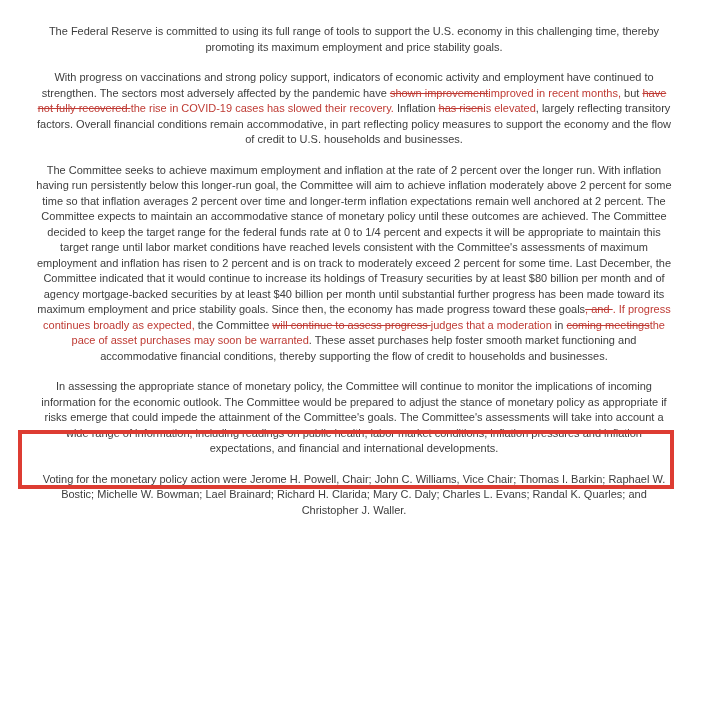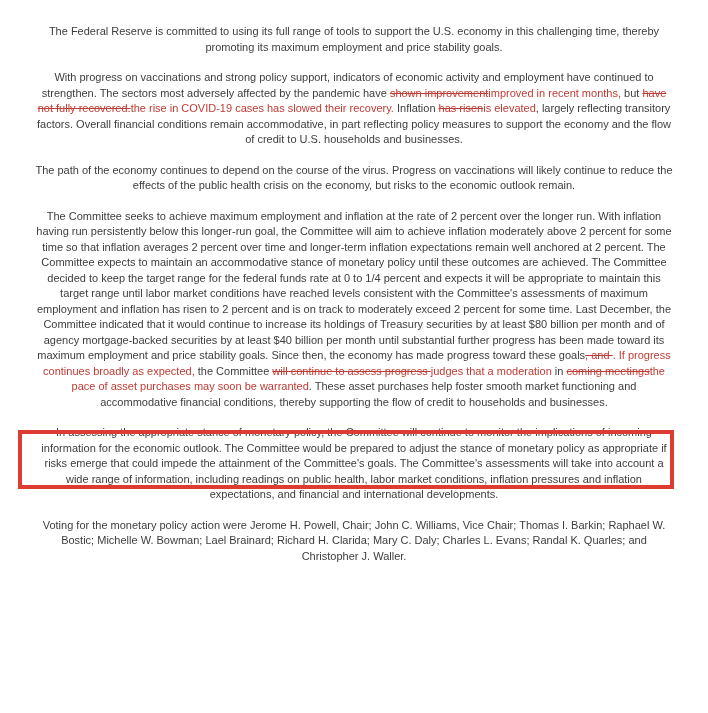--- a/index.html
+++ b/index.html
@@ -55,19 +55,18 @@
     background: transparent;
   }
 </style>
 </head>
 <body style="background: rgb(255, 255, 255);">
 
 <div class="page">
   <div class="doc" id="doc-body">
       <p><span class="run-normal">The Federal Reserve is committed to using its full range of tools to support the U.S. economy in this challenging time, thereby promoting its maximum employment and price stability goals.</span></p>
       <p><span class="run-normal">With progress on vaccinations and strong policy support, indicators of economic activity and employment have continued to strengthen. The sectors most adversely affected by the pandemic have </span><span class="run-deleted">shown improvement</span><span class="run-inserted">improved in recent months,</span><span class="run-normal"> but </span><span class="run-deleted">have not fully recovered.</span><span class="run-inserted">the rise in COVID-19 cases has slowed their recovery.</span><span class="run-normal"> Inflation </span><span class="run-deleted">has risen</span><span class="run-inserted">is elevated</span><span class="run-normal">, largely reflecting transitory factors. Overall financial conditions remain accommodative, in part reflecting policy measures to support the economy and the flow of credit to U.S. households and businesses.</span></p>
-      <p><span class="run-normal">The path of the economy continues to depend on the course of the virus. Progress on vaccinations will likely continue to reduce the effects of the public health crisis on the economy, but risks to the economic outlook remain.</span></p>
       <p><span class="run-normal">The Committee seeks to achieve maximum employment and inflation at the rate of 2 percent over the longer run. With inflation having run persistently below this longer-run goal, the Committee will aim to achieve inflation moderately above 2 percent for some time so that inflation averages 2 percent over time and longer-term inflation expectations remain well anchored at 2 percent. The Committee expects to maintain an accommodative stance of monetary policy until these outcomes are achieved. The Committee decided to keep the target range for the federal funds rate at 0 to 1/4 percent and expects it will be appropriate to maintain this target range until labor market conditions have reached levels consistent with the Committee's assessments of maximum employment and inflation has risen to 2 percent and is on track to moderately exceed 2 percent for some time. Last December, the Committee indicated that it would continue to increase its holdings of Treasury securities by at least $80 billion per month and of agency mortgage-backed securities by at least $40 billion per month until substantial further progress has been made toward its maximum employment and price stability goals. Since then, the economy has made progress toward these goals</span><span class="run-deleted">, and </span><span class="run-inserted">. If progress continues broadly as expected,</span><span class="run-normal"> the Committee </span><span class="run-deleted">will continue to assess progress </span><span class="run-inserted">judges that a moderation </span><span class="run-normal">in </span><span class="run-deleted">coming meetings</span><span class="run-inserted">the pace of asset purchases may soon be warranted</span><span class="run-normal">. These asset purchases help foster smooth market functioning and accommodative financial conditions, thereby supporting the flow of credit to households and businesses.</span></p>
       <p><span class="run-normal">In assessing the appropriate stance of monetary policy, the Committee will continue to monitor the implications of incoming information for the economic outlook. The Committee would be prepared to adjust the stance of monetary policy as appropriate if risks emerge that could impede the attainment of the Committee's goals. The Committee's assessments will take into account a wide range of information, including readings on public health, labor market conditions, inflation pressures and inflation expectations, and financial and international developments.</span></p>
       <p><span class="run-normal">Voting for the monetary policy action were Jerome H. Powell, Chair; John C. Williams, Vice Chair; Thomas I. Barkin; Raphael W. Bostic; Michelle W. Bowman; Lael Brainard; Richard H. Clarida; Mary C. Daly; Charles L. Evans; Randal K. Quarles; and Christopher J. Waller.</span></p>
     </div>
   <div class="highlight-box"></div>
 </div>
 
 </body></html>

